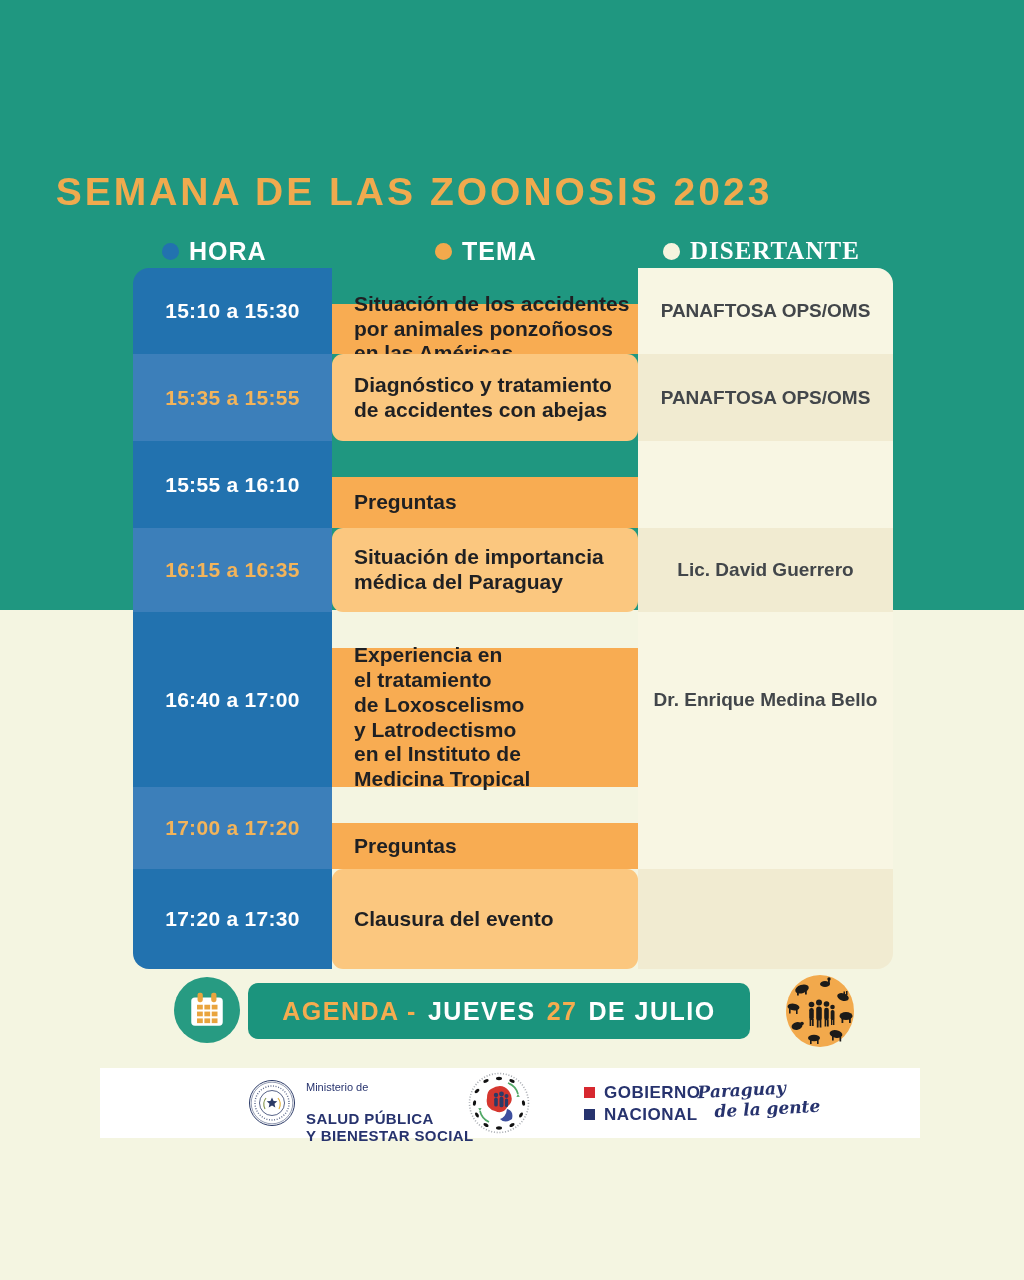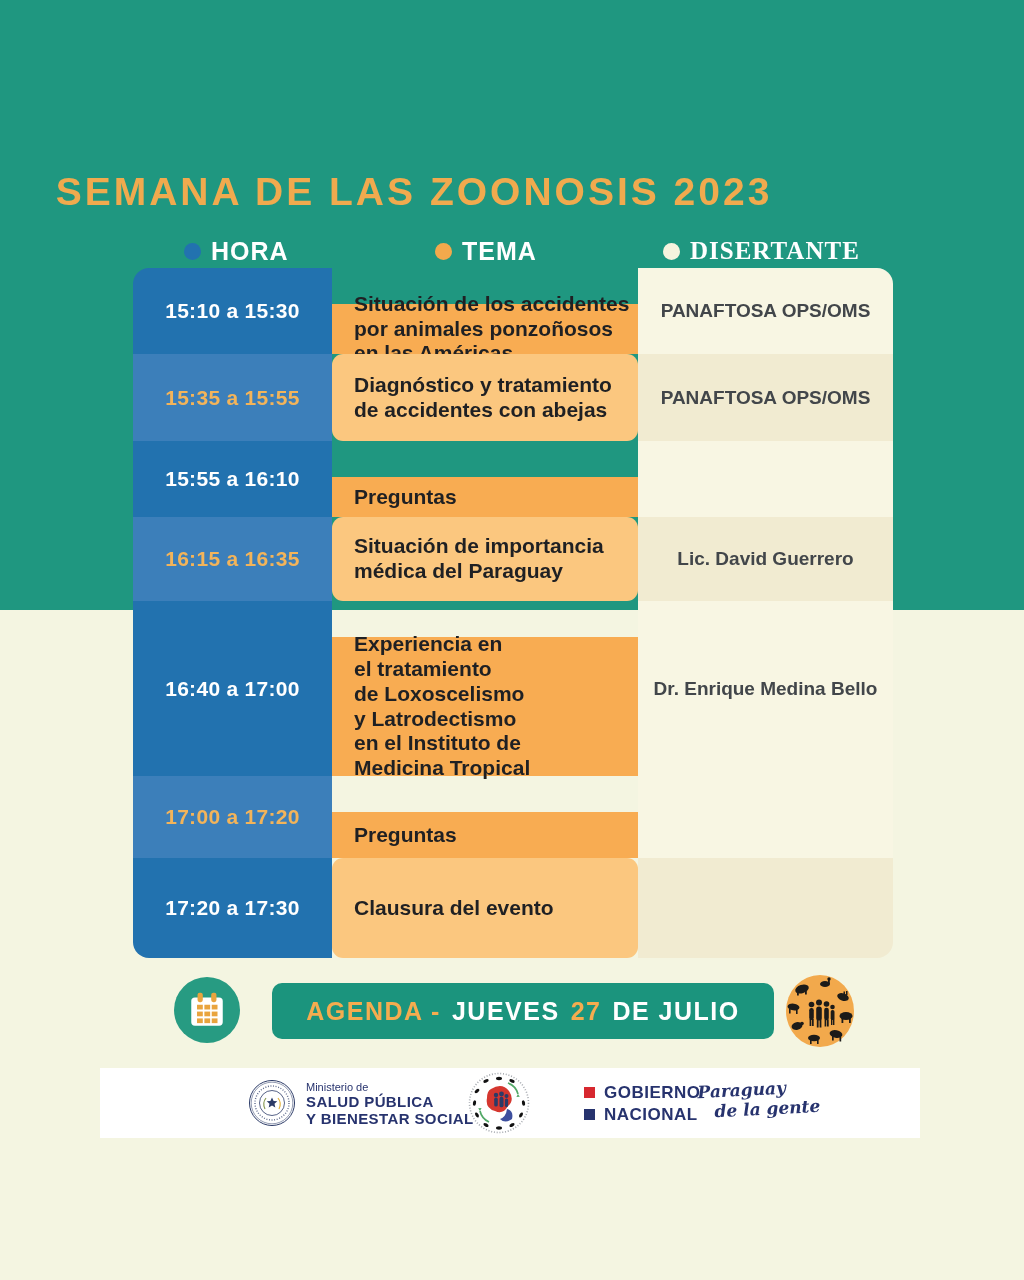--- a/index.html
+++ b/index.html
@@ -11,56 +11,56 @@
   .green-band{position:absolute;left:0;top:0;width:1024px;height:610px;background:#1F9780;}
 
   .poster-title{
     position:absolute;left:0;top:170px;width:828px;text-align:center;
     color:#F0AA4E;font-size:39px;font-weight:800;letter-spacing:3px;white-space:nowrap;
   }
 
   .col-header{position:absolute;top:237px;display:flex;align-items:center;gap:10px;
     color:#FFFFFF;font-size:25px;font-weight:800;letter-spacing:1px;}
   .col-header .dot{width:17px;height:17px;border-radius:50%;}
-  #hdr-hora{left:184px;justify-content:center;}  #hdr-tema{left:435px;}  #hdr-disertante{left:663px;font-family:Liberation Serif, serif;}
+  #hdr-hora{left:162px;justify-content:center;}  #hdr-tema{left:435px;}  #hdr-disertante{left:663px;font-family:Liberation Serif, serif;}
   .dot-blue{background:#2272AF;} .dot-orange{background:#F2A94C;} .dot-cream{background:#F6F3DE;}
 
   .schedule{position:absolute;left:133px;top:268px;width:760px;border-radius:16px;overflow:hidden;}
   .srow{display:flex;width:760px;}
   .c-time{width:199px;flex:none;display:flex;align-items:center;justify-content:center;
     font-size:21px;font-weight:800;letter-spacing:0.3px;}
   .c-topic{width:306px;flex:none;display:flex;align-items:center;
     padding-left:22px;box-sizing:border-box;
     font-size:21px;font-weight:700;color:#1F2023;line-height:1.18;}
   .c-topic span{white-space:pre-line;}
   .c-speaker{flex:1;display:flex;align-items:center;justify-content:center;
     font-size:19px;font-weight:700;color:#42464A;text-align:left;padding:0 6px;box-sizing:border-box;}
 
-  .r1{height:86px;} .r2{height:87px;} .r3{height:76px;} .r4{height:84px;}
+  .r1{height:86px;} .r2{height:87px;} .r3{height:87px;} .r4{height:84px;}
   .r5{height:175px;} .r6{height:82px;} .r7{height:100px;}
 
   .time-dark{background:#2272AF;color:#FFFFFF;}
   .time-light{background:#3C7FBA;color:#F3B45A;}
   .topic-dark{background:#F8AC52;margin-top:36px;}
   .topic-light{background:#FBC77F;border-radius:11px;}
   .spk-light{background:#F8F6E3;}
   .spk-dark{background:#F1EBD1;}
 
   .cal-circle{position:absolute;left:174px;top:977px;width:66px;height:66px;border-radius:50%;
     background:#279B82;display:flex;align-items:center;justify-content:center;}
-  .agenda-banner{position:absolute;left:272px;top:983px;width:502px;height:56px;background:#1B947D;
+  .agenda-banner{position:absolute;left:248px;top:983px;width:502px;height:56px;background:#1B947D;
     border-radius:10px;display:flex;align-items:center;justify-content:center;gap:11px;
     font-size:25px;font-weight:800;letter-spacing:1.5px;white-space:nowrap;}
   .agenda-banner .accent{color:#F5AC4F;} .agenda-banner .white{color:#FFFFFF;}
   .animals-circle{position:absolute;left:783px;top:974px;width:74px;height:74px;}
 
   .footer-bar{position:absolute;left:100px;top:1068px;width:820px;height:70px;background:#FFFFFF;}
   .seal{position:absolute;left:148px;top:11px;width:48px;height:48px;}
   .ministry-text{position:absolute;left:206px;top:13px;color:#27336E;line-height:1.1;}
-  .ministry-text .m1{font-size:11px;font-weight:400;margin-bottom:1px;}
+  .ministry-text .m1{font-size:11px;font-weight:400;margin-bottom:18px;}
   .ministry-text .m2,.ministry-text .m3{font-size:15px;font-weight:800;letter-spacing:0.4px;}
   .zoonosis-logo{position:absolute;left:365px;top:1px;width:68px;height:68px;}
   .gov-block{position:absolute;left:484px;top:16px;display:flex;flex-direction:column;gap:5px;}
   .gov-line{display:flex;align-items:center;gap:9px;}
   .gov-sq{width:11px;height:11px;flex:none;}
   .gov-sq.red{background:#D7282F;} .gov-sq.navy{background:#27336E;}
   .gov-line .gtxt{color:#27336E;font-size:17px;font-weight:800;letter-spacing:0.5px;line-height:1;}
   .slogan{position:absolute;left:598px;top:12px;color:#27336E;
     font-family:"DejaVu Serif",serif;font-style:italic;font-weight:700;
     font-size:17px;line-height:1.15;transform:rotate(-3deg);}

